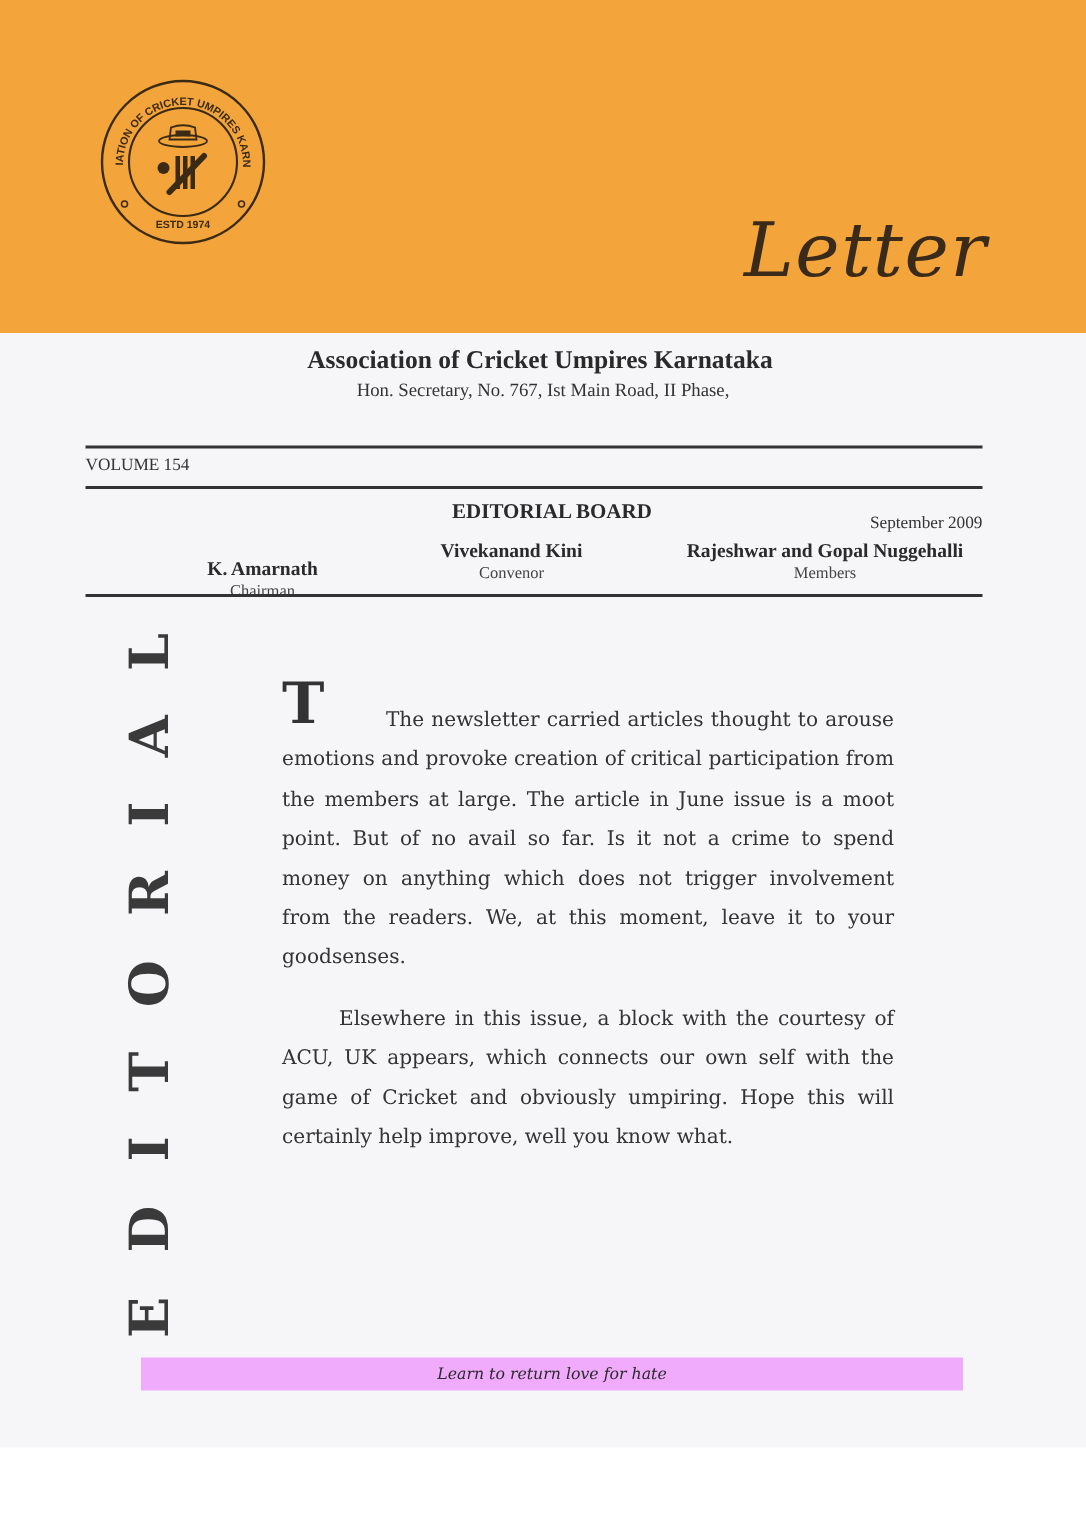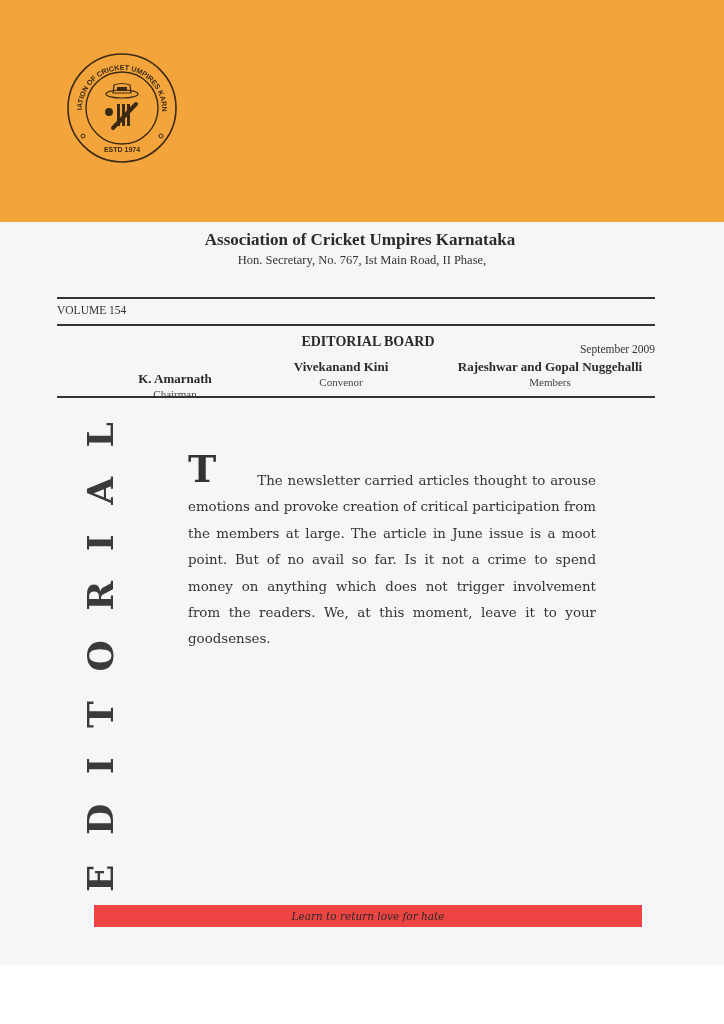--- a/index.html
+++ b/index.html
@@ -64,21 +64,21 @@
     color: #333; text-align: justify;
   }
   .article p { margin: 0 0 14px 0; }
   .article p.indent { text-indent: 38px; }
   .dropcap {
     float: left; font-size: 38px; line-height: 30px; font-weight: bold;
     margin: 0px 3px 0 0; color: #333;
   }
   .motto-bar {
     position: absolute; left: 94px; top: 905px; width: 548px; height: 22px;
-    background: #ef4444; text-align: center;
+    background: #f0abfc; text-align: center;
     font-family: "DejaVu Serif", serif; font-style: italic; font-size: 10.5px;
     line-height: 22px; color: #2a2a2a;
   }
 </style>
 </head>
 <body>
 
 <div class="page-bottom"></div>
 
 <div class="masthead">
@@ -103,20 +103,21 @@
 
       <rect x="51" y="52" width="3" height="22" fill="#3b2a14"></rect>
       <rect x="56" y="52" width="3" height="22" fill="#3b2a14"></rect>
       <rect x="61" y="52" width="3" height="22" fill="#3b2a14"></rect>
 
       <line x1="47" y1="76" x2="70" y2="52" stroke="#3b2a14" stroke-width="4" stroke-linecap="round"></line>
 
       <circle cx="43" cy="60" r="4" fill="#3b2a14"></circle>
     </svg>
   </div>
+  <div class="title-letter">Letter</div>
 </div>
 
 <div class="org">
   <div class="org-name">Association of Cricket Umpires Karnataka</div>
   <div class="org-addr">Hon. Secretary, No. 767, Ist  Main Road, II Phase,</div>
 </div>
 
 <div class="rule" style="top:297px;"></div>
 <div class="volume-row">
   <span>VOLUME 154</span>
@@ -153,15 +154,16 @@
     <b>A</b>
     <b>L</b>
   </span>
 </div>
 
 <div class="article">
   <p>
     <span class="dropcap">T</span>
   </p>
   <p class="indent">The newsletter carried articles thought to arouse emotions and provoke creation of critical participation from the members at large.   The article in June issue is a moot point.   But of no avail so far.   Is it not a crime to spend money on anything which does not trigger involvement from the readers.   We, at this moment, leave it to your goodsenses.</p>
+  <p class="indent">Elsewhere in this issue, a block with the courtesy of ACU, UK appears, which connects our own self with the game of  Cricket and obviously umpiring.   Hope this will certainly help improve, well you know what.</p>
 </div>
 
 <div class="motto-bar">Learn to return love for hate</div>
 
 </body></html>

